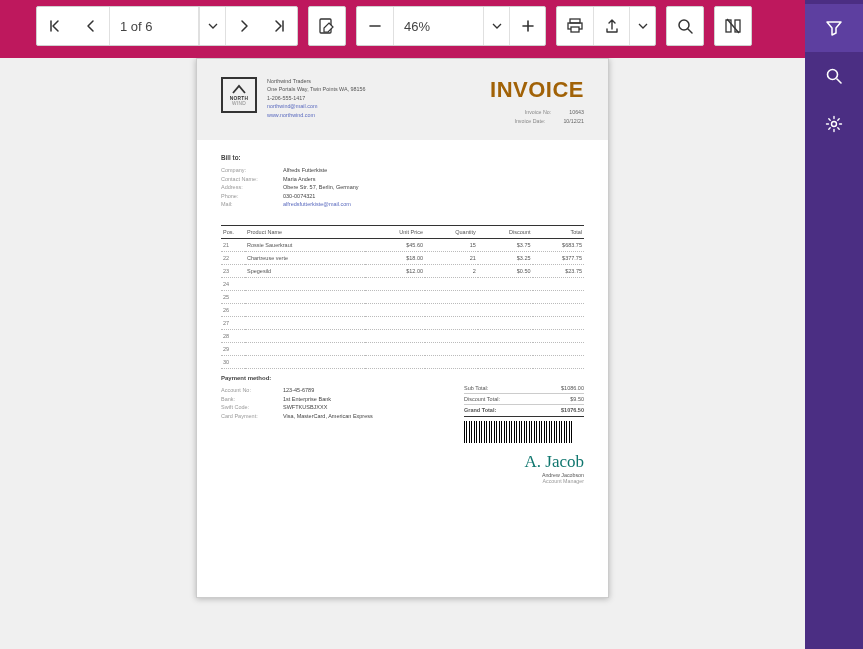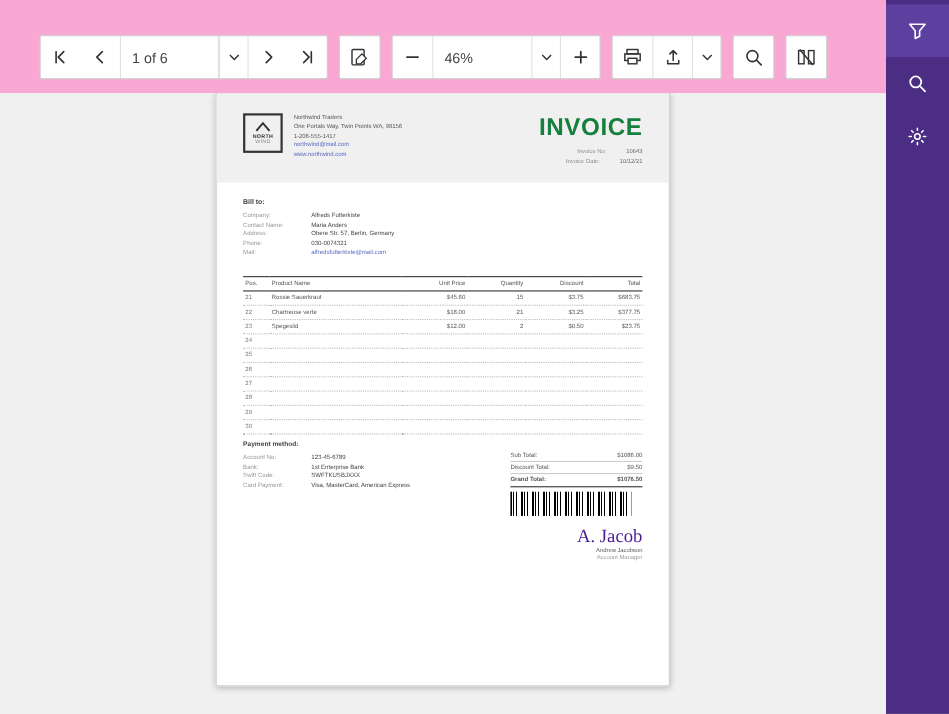--- a/index.html
+++ b/index.html
@@ -38,23 +38,23 @@
     display: flex; align-items: center; justify-content: center;
     color: #fff; cursor: pointer;
   }
   .sidebar-btn.active { background: #5d3fa0; }
   
   .toolbar {
     position: sticky;
     top: 0;
     display: flex;
     align-items: center;
-    padding: 32px 18px 12px 36px;
+    padding: 6px 18px 12px 36px;
     gap: 10px;
-    background: #f9a8d4;
+    background: #be185d;
     z-index: 10;
   }
   .btn-group {
     display: flex;
     background: #fff;
     border: 1px solid #d0d0d0;
     border-radius: 2px;
     height: 40px;
     align-items: stretch;
   }
@@ -122,21 +122,21 @@
     display: flex; flex-direction: column;
     align-items: center; justify-content: center;
     padding: 2px;
   }
   .sender-info { line-height: 1.55; color: #555; font-size: 5.4px; }
   .header-right { text-align: right; }
   .invoice-title {
     font-size: 22px;
     font-weight: 700;
     letter-spacing: 0.5px;
-    color: #15803d;
+    color: #a16207;
   }
   .inv-meta { font-size: 5.3px; color: #666; margin-top: 5px; line-height: 1.7; }
   .inv-meta .row { display: flex; justify-content: flex-end; gap: 18px; }
   .body-section { padding: 14px 24px 16px; }
   .label { color: #888; }
   .billto-title { font-size: 6.3px; color: #444; font-weight: bold; margin-bottom: 6px; }
   .kv-grid {
     display: grid;
     grid-template-columns: 62px 1fr;
     row-gap: 2.5px;
@@ -192,21 +192,21 @@
   }
   .signature {
     margin-top: 10px;
     text-align: right;
     font-size: 5.3px;
     color: #555;
   }
   .sig-script {
     font-family: "Brush Script MT", cursive;
     font-size: 17px;
-    color: #4c1d95;
+    color: #0f766e;
     margin-bottom: 2px;
     line-height: 1;
   }
   
   svg { display: block; }
 </style>
 </head>
 <body>
 
 <div class="viewer">

